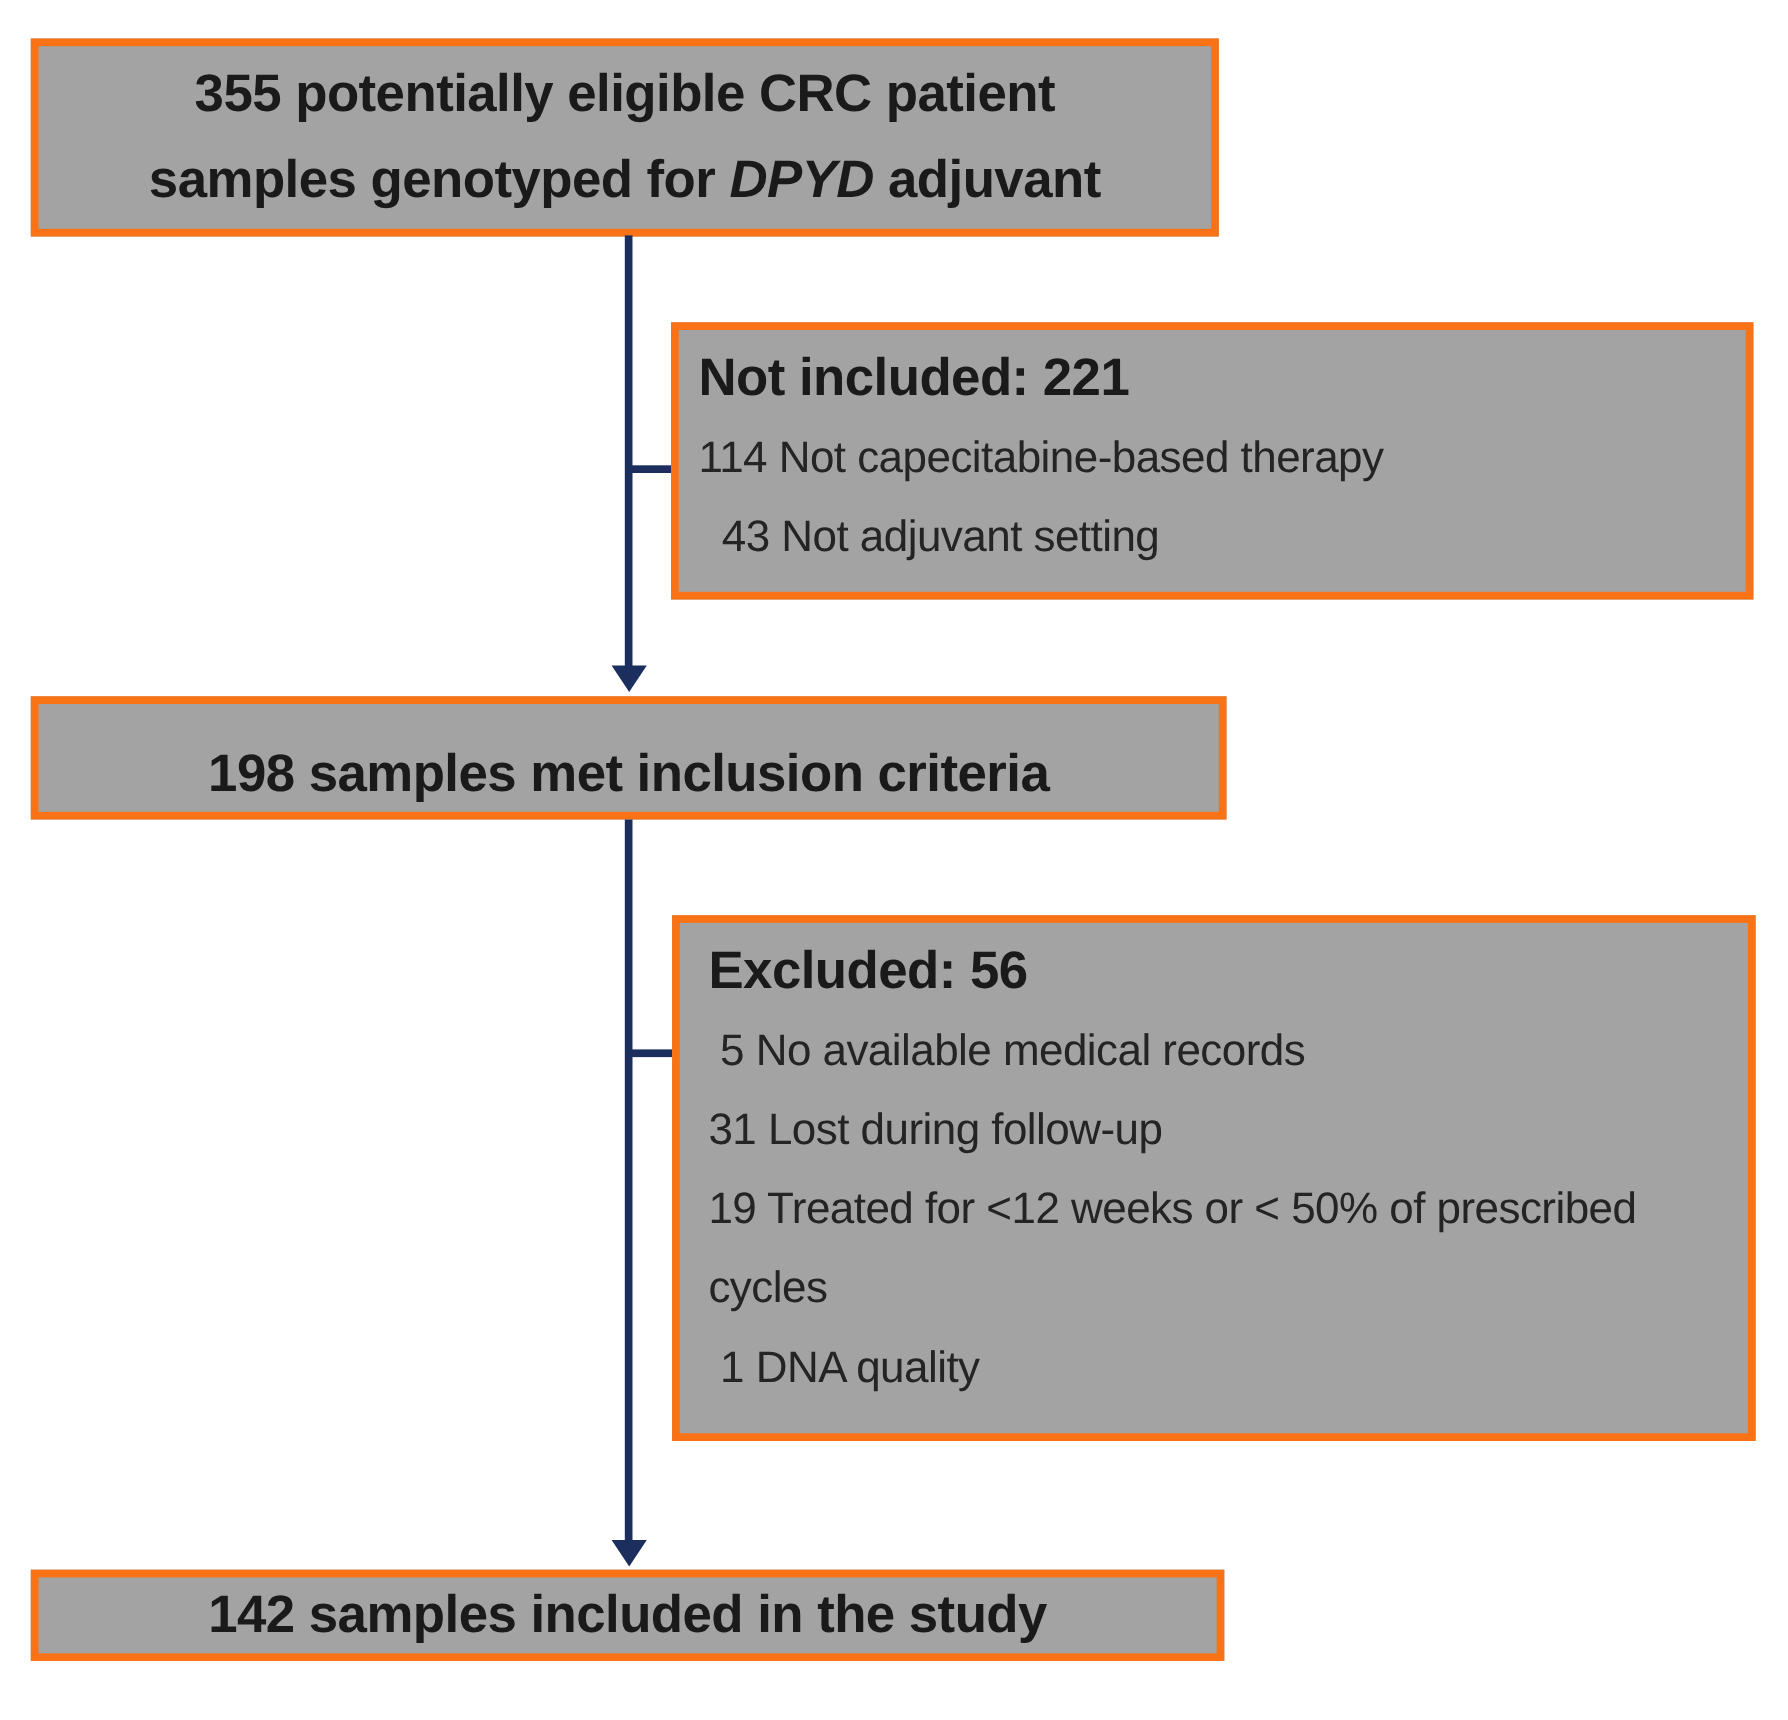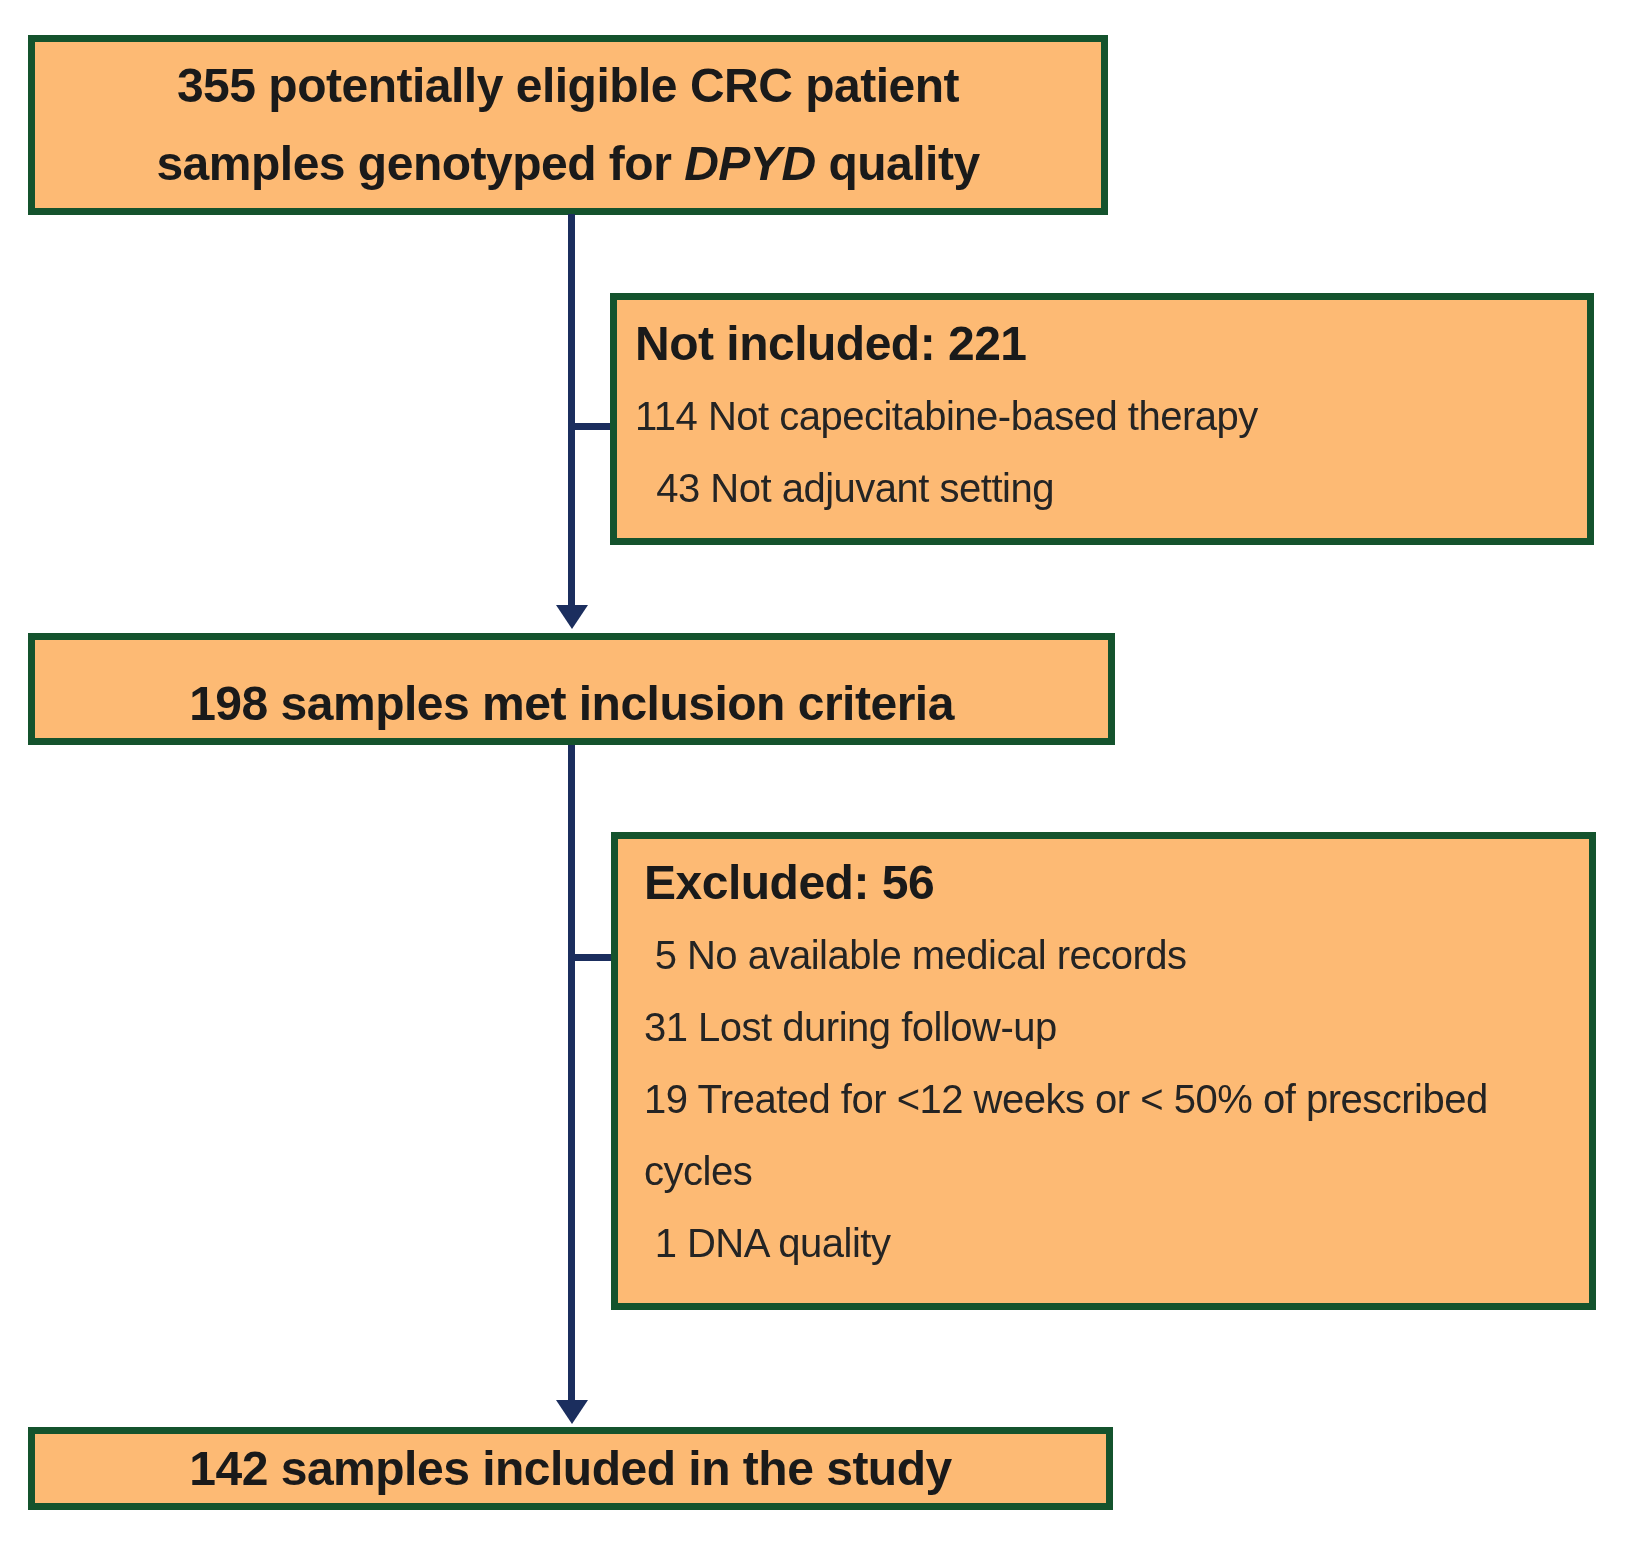--- a/index.html
+++ b/index.html
@@ -12,22 +12,22 @@
     width: 1625px;
     height: 1564px;
     background: #ffffff;
     font-family: "Liberation Sans", "DejaVu Sans", sans-serif;
     color: #1a1a1a;
     overflow: hidden;
   }
   .box {
     position: absolute;
     box-sizing: border-box;
-    border: 7px solid #14532d;
-    background: #fdba74;
+    border: 7px solid #f97316;
+    background: #a3a3a3;
   }
   .center-box {
     display: flex;
     align-items: center;
     justify-content: center;
     text-align: center;
   }
   .bold-text {
     font-weight: bold;
     font-size: 48px;
@@ -70,21 +70,21 @@
   }
 </style>
 </head>
 <body>
 
 <div class="canvas">
 
   <div class="box center-box" style="left:28px; top:35px; width:1080px; height:180px;">
     <div class="bold-text">
       <span class="line-block">355 potentially eligible CRC patient</span>
-      <span class="line-block"><span>samples genotyped for </span><span class="gene-italic">DPYD</span><span> quality</span></span>
+      <span class="line-block"><span>samples genotyped for </span><span class="gene-italic">DPYD</span><span> adjuvant</span></span>
     </div>
   </div>
 
   <div class="vline" style="left:568px; top:214px; width:7px; height:398px;"></div>
   <div class="arrowhead" style="left:556px; top:605px;"></div>
 
   <div class="hline" style="left:571px; top:423px; width:42px; height:7px;"></div>
 
   <div class="box side-box" style="left:610px; top:293px; width:984px; height:252px;">
     <div class="side-title">Not included: 221</div>

